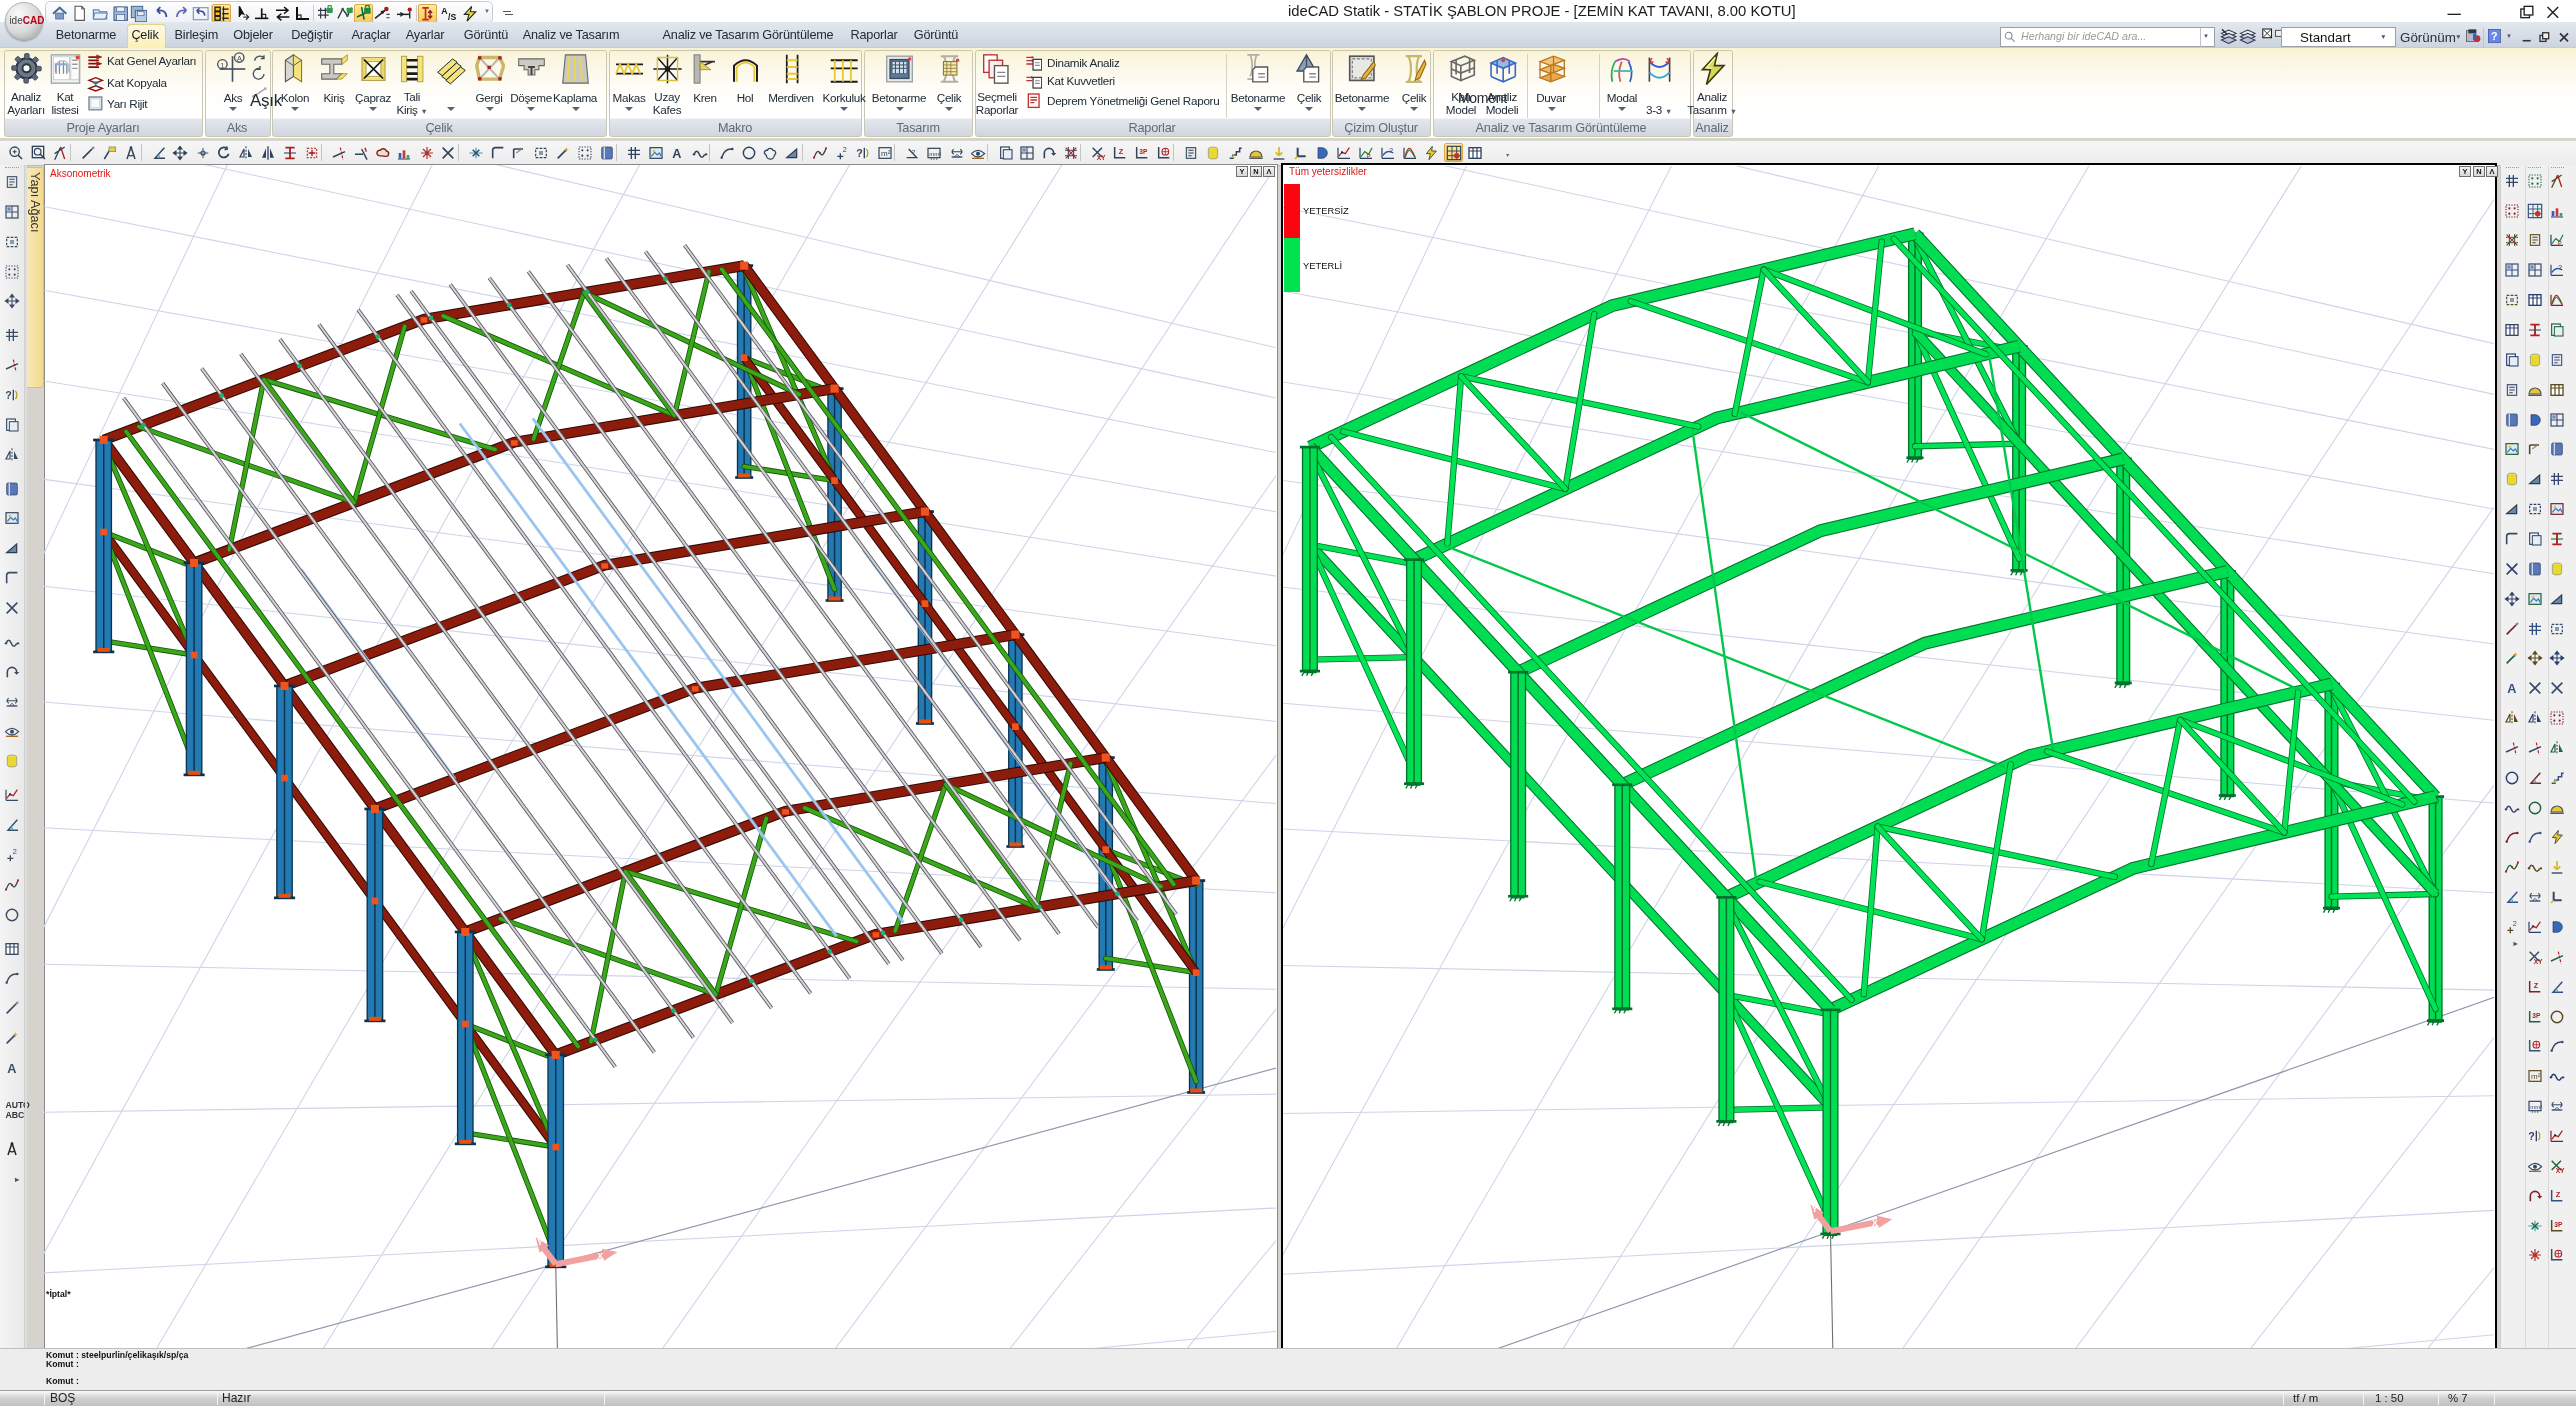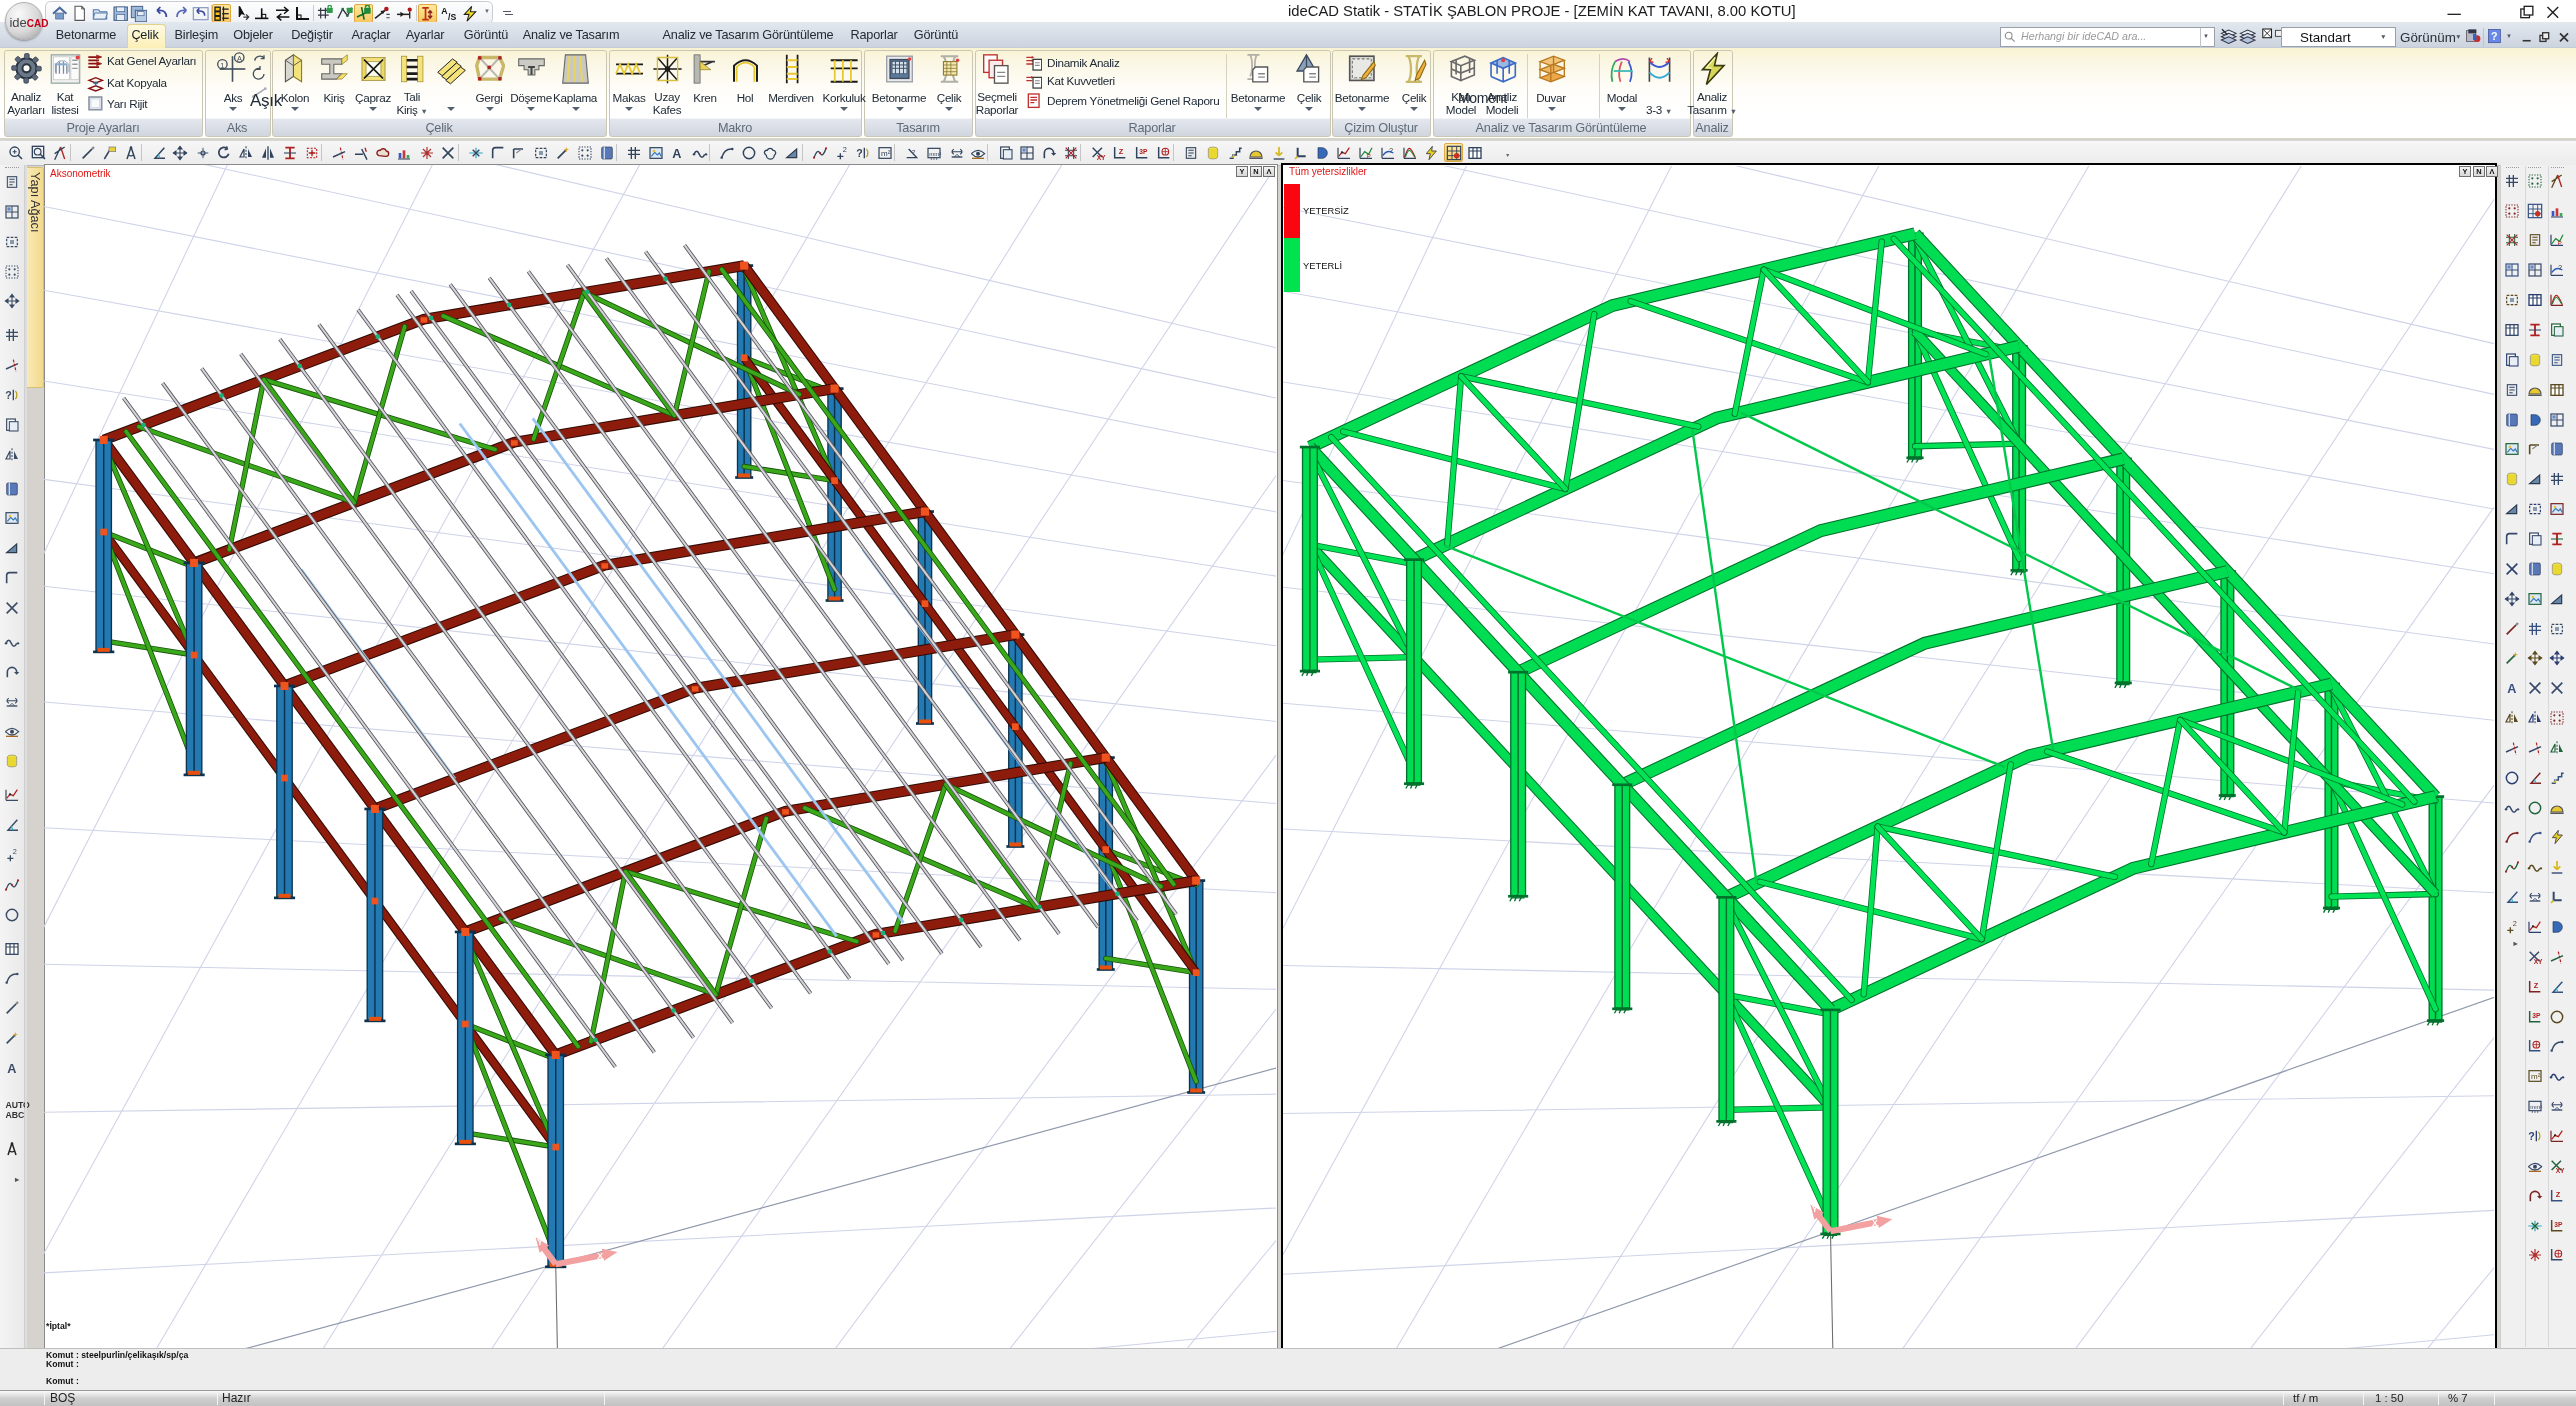--- a/index.html
+++ b/index.html
@@ -8,21 +8,21 @@
 <div style="position:absolute;left:0;top:0;width:2576px;height:22px;background:#ffffff;"></div>
 <div style="position:absolute;left:1288px;top:3.4px;width:402px;text-align:center;font-size:14.8px;color:#1c1c1c;font-weight:400;white-space:nowrap;">ideCAD Statik - STATİK ŞABLON PROJE - [ZEMİN KAT TAVANI,  8.00 KOTU]</div>
 <svg class="abs" style="left:2442px;top:5.4px" width="127" height="16" viewBox="0 0 190 24">
     <line x1="8" y1="14" x2="28" y2="14" stroke="#222" stroke-width="2"></line>
     <rect x="118" y="6" width="13" height="13" fill="none" stroke="#222" stroke-width="2"></rect>
     <rect x="123" y="2" width="13" height="13" fill="#fff" stroke="#222" stroke-width="2"></rect>
     <path d="M158 3 L174 19 M174 3 L158 19" stroke="#222" stroke-width="2.2"></path>
   </svg>
 <div style="position:absolute;left:45px;top:1.3px;width:448px;height:23px;background:linear-gradient(#fdfdfd,#eef1f5);border:0.7px solid #c7ccd4;border-radius:5.4px;"></div>
 <div style="position:absolute;left:5.4px;top:2px;width:38px;height:38px;border-radius:50%;background:radial-gradient(circle at 35% 30%,#fafafa,#d8d8d8 55%,#9a9a9a);border:0.7px solid #b0b0b0;z-index:60;box-shadow:0 1.3px 2px rgba(0,0,0,.3);"></div>
-<div style="position:absolute;left:9.4px;top:14.8px;font-size:8px;color:#333;font-weight:400;white-space:nowrap;z-index:61;"><span style="color:#444;font-size:13px">ide</span><span style="color:#c00018;font-weight:bold;font-size:10px">CAD</span></div>
+<div style="position:absolute;left:9.4px;top:14.8px;font-size:8px;color:#333;font-weight:400;white-space:nowrap;z-index:61;"><span style="color:#444;font-size:10px">ide</span><span style="color:#c00018;font-weight:bold;font-size:10px">CAD</span></div>
 <div class="ic" style="left:50px;top:4px;width:19px;height:19px;">
     <svg width="17.4" height="17.4" viewBox="0 0 26 26">
       <path d="M3 13 L13 4 L23 13" fill="none" stroke="#4a6a9a" stroke-width="3"></path>
       <rect x="7" y="12" width="12" height="9" fill="#7a9ac8" stroke="#44608a"></rect>
     </svg>
   </div>
 <div class="ic" style="left:70px;top:4px;width:19px;height:19px;">
     <svg width="17.4" height="17.4" viewBox="0 0 26 26">
       <path d="M6 2 L16 2 L20 6 L20 23 L6 23 Z" fill="#fff" stroke="#555" stroke-width="1.6"></path>
       <path d="M16 2 L16 6 L20 6" fill="none" stroke="#555" stroke-width="1.4"></path>
@@ -2215,21 +2215,21 @@
       <path d="M4 3 v16 h16" fill="none" stroke="#36486a" stroke-width="2.2"></path>
       <circle cx="14" cy="10" r="5" fill="none" stroke="#b02020" stroke-width="1.6"></circle>
       <path d="M14 5 v10 M9 10 h10" stroke="#b02020" stroke-width="1.2"></path>
     </svg>
   </div>
 <div style="position:absolute;left:2525px;top:166px;width:0.7px;height:1181px;background:#d8d8d8;"></div>
 <div style="position:absolute;left:2548px;top:166px;width:0.7px;height:1181px;background:#d8d8d8;"></div>
 <div style="position:absolute;left:0;top:1348px;width:2576px;height:42px;background:#ededed;border-top:0.7px solid #bfbfbf;"></div>
 <div style="position:absolute;left:46px;top:1350px;font-size:8.7px;color:#111;font-weight:400;white-space:nowrap;font-weight:bold;">Komut : steelpurlin/çelikaşık/sp/ça</div>
 <div style="position:absolute;left:46px;top:1359px;font-size:8.7px;color:#111;font-weight:400;white-space:nowrap;font-weight:bold;">Komut :</div>
-<div style="position:absolute;left:46px;top:1289px;font-size:8.7px;color:#111;font-weight:400;white-space:nowrap;font-weight:bold;margin-top:32px;">*İptal*</div>
+<div style="position:absolute;left:46px;top:1289px;font-size:8.7px;color:#111;font-weight:400;white-space:nowrap;font-weight:bold;">*İptal*</div>
 <div style="position:absolute;left:46px;top:1376px;font-size:8.7px;color:#111;font-weight:400;white-space:nowrap;font-weight:bold;">Komut :</div>
 <div style="position:absolute;left:0;top:1390px;width:2576px;height:17px;background:linear-gradient(#fafafa,#d0d0d0 45%,#bfbfbf);border-top:0.7px solid #9a9a9a;"></div>
 <div style="position:absolute;left:50px;top:1391px;font-size:12px;color:#222;font-weight:400;white-space:nowrap;">BOŞ</div>
 <div style="position:absolute;left:222px;top:1391px;font-size:12px;color:#222;font-weight:400;white-space:nowrap;">Hazır</div>
 <div style="position:absolute;left:2293px;top:1392px;font-size:11.4px;color:#222;font-weight:400;white-space:nowrap;">tf / m</div>
 <div style="position:absolute;left:2375px;top:1392px;font-size:11.4px;color:#222;font-weight:400;white-space:nowrap;">1 : 50</div>
 <div style="position:absolute;left:2448px;top:1392px;font-size:11.4px;color:#222;font-weight:400;white-space:nowrap;">% 7</div>
 <div style="position:absolute;left:44px;top:1391px;width:0.7px;height:14px;background:#a8a8a8;border-right:0.7px solid #f4f4f4;"></div>
 <div style="position:absolute;left:217px;top:1391px;width:0.7px;height:14px;background:#a8a8a8;border-right:0.7px solid #f4f4f4;"></div>
 <div style="position:absolute;left:604px;top:1391px;width:0.7px;height:14px;background:#a8a8a8;border-right:0.7px solid #f4f4f4;"></div>

